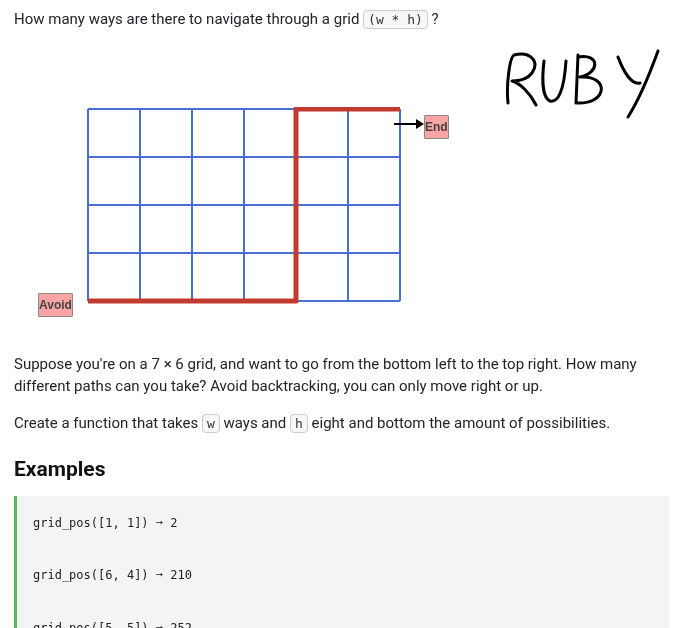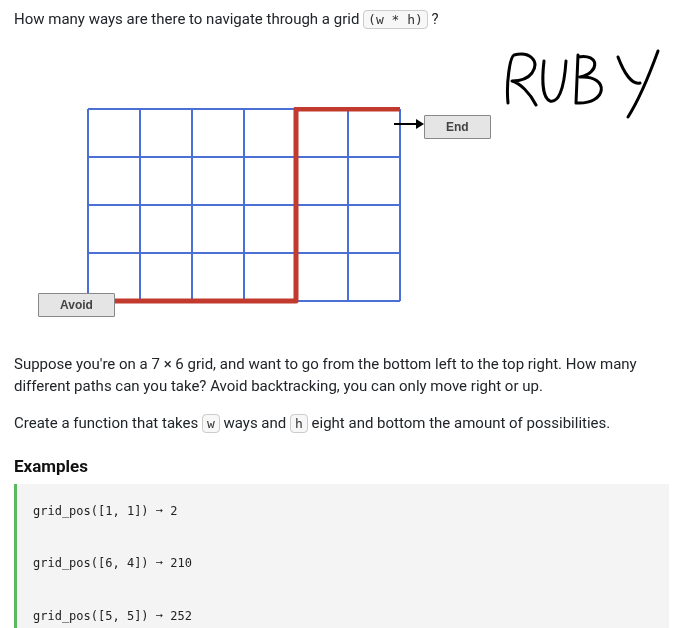--- a/index.html
+++ b/index.html
@@ -56,39 +56,39 @@
     left: 50px;
     top: 62px;
     width: 340px;
     height: 206px;
   }
   .lbl {
     position: absolute;
     font-size: 12px;
     font-weight: 700;
     color: #444;
-    background: #e5e5e5;
+    background: #fca5a5;
     border: 1px solid #888;
-    padding: 2px 21px;
+    padding: 2px 0;
     border-radius: 1px;
     font-family: Arial, sans-serif;
   }
   .lbl-start { left: 14px; top: 248px; }
   .lbl-end   { left: 400px; top: 70px; }
   .arrow {
     position: absolute;
     left: 370px;
     top: 72px;
     width: 30px;
     height: 14px;
   }
   h2.ex {
-    font-size: 17px;
+    font-size: 21px;
     font-weight: 700;
-    margin: 20px 0 4px 0;
+    margin: 20px 0 10px 0;
     color: #111;
   }
   pre.codeblock {
     background: #f4f4f4;
     border-left: 3px solid #5cb85c;
     margin: 0;
     padding: 14px 16px;
     font-family: ui-monospace, SFMono-Regular, Menlo, Consolas, monospace;
     font-size: 12px;
     color: #222;

